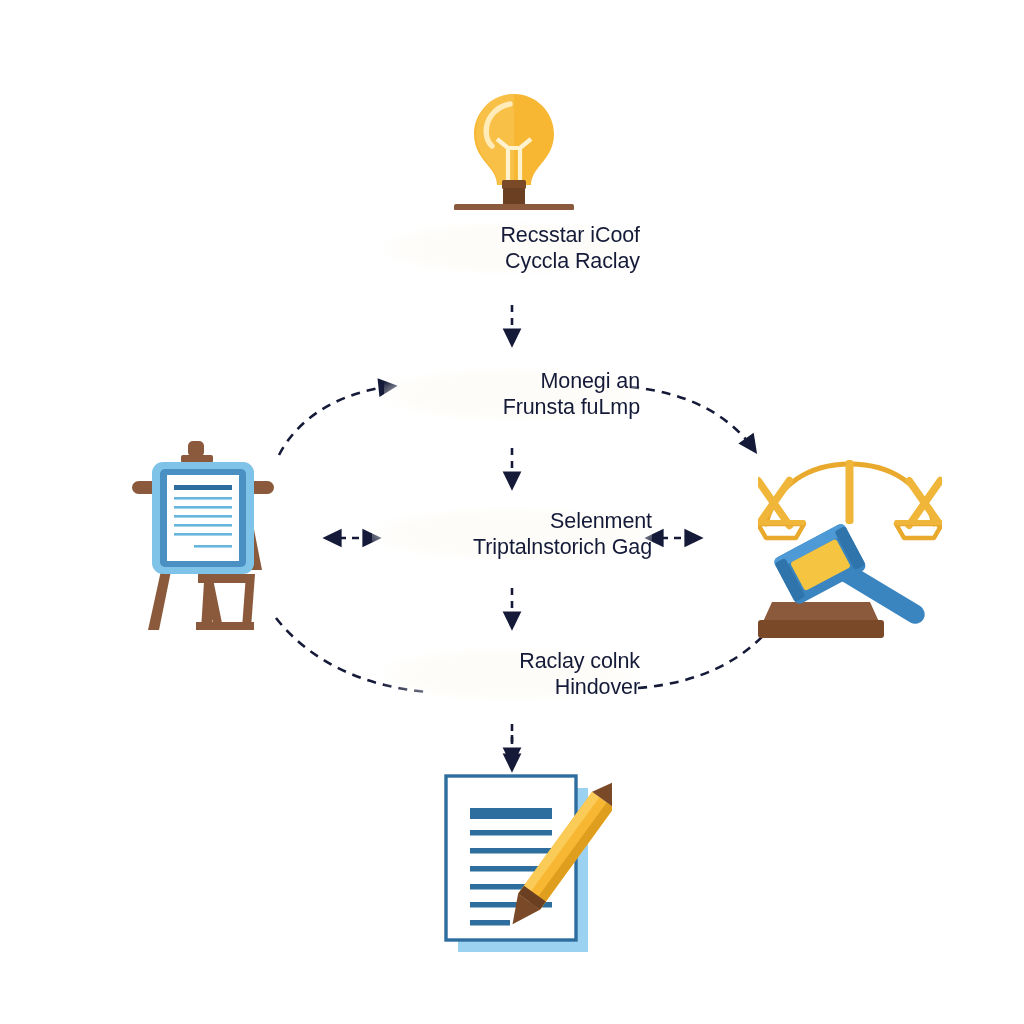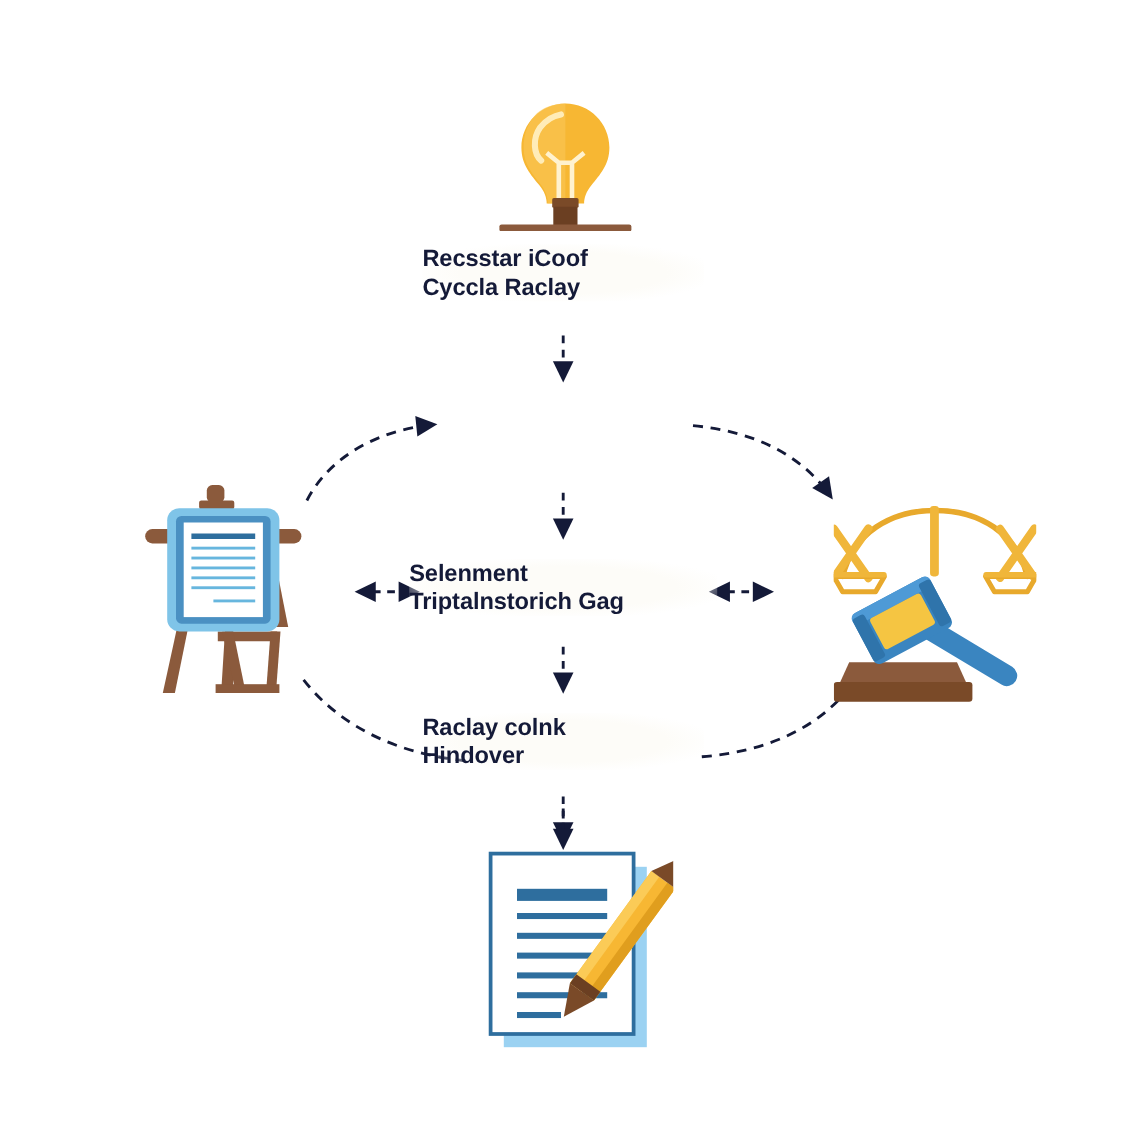--- a/index.html
+++ b/index.html
@@ -22,23 +22,23 @@
   }
   .layer {
     position: absolute;
     left: 0; top: 0;
     width: 1024px;
     height: 1024px;
   }
   
   .node {
     position: absolute;
-    text-align: left;
+    text-align: right;
     color: #141a38;
-    font-weight: bold;
+    font-weight: normal;
     line-height: 1.22;
     letter-spacing: -0.1px;
     white-space: pre-line;
     background: radial-gradient(ellipse at center, #fdfcf8 0%, #fdfcf8 52%, rgba(253,252,248,0) 78%);
   }
   .node-l1 { left: 384px; top: 222px;  width: 256px; font-size: 21.5px; }
   .node-l2 { left: 384px; top: 368px;  width: 256px; font-size: 21.5px; }
   .node-l3 { left: 372px; top: 508px;  width: 280px; font-size: 21.5px; }
   .node-l4 { left: 384px; top: 648px;  width: 256px; font-size: 21.5px; }
 
@@ -217,18 +217,20 @@
         <rect x="126" y="22" width="9" height="126" fill="#E09E1E"></rect>
         <path d="M108 22 L121.5 -2 L135 22 Z" fill="#7A4A28"></path>
         <path d="M108 148 L121.5 176 L135 148 Z" fill="#7A4A28"></path>
         <rect x="108" y="138" width="27" height="10" fill="#6B3F22"></rect>
       </g>
     </svg>
   </div>
 
   <div class="node node-l1">Recsstar iCoof
 Cyccla Raclay</div>
+  <div class="node node-l2">Monegi an
+Frunsta fuLmp</div>
   <div class="node node-l3">Selenment
 Triptalnstorich Gag</div>
   <div class="node node-l4">Raclay colnk
 Hindover</div>
 
 </div>
 
 </body></html>

